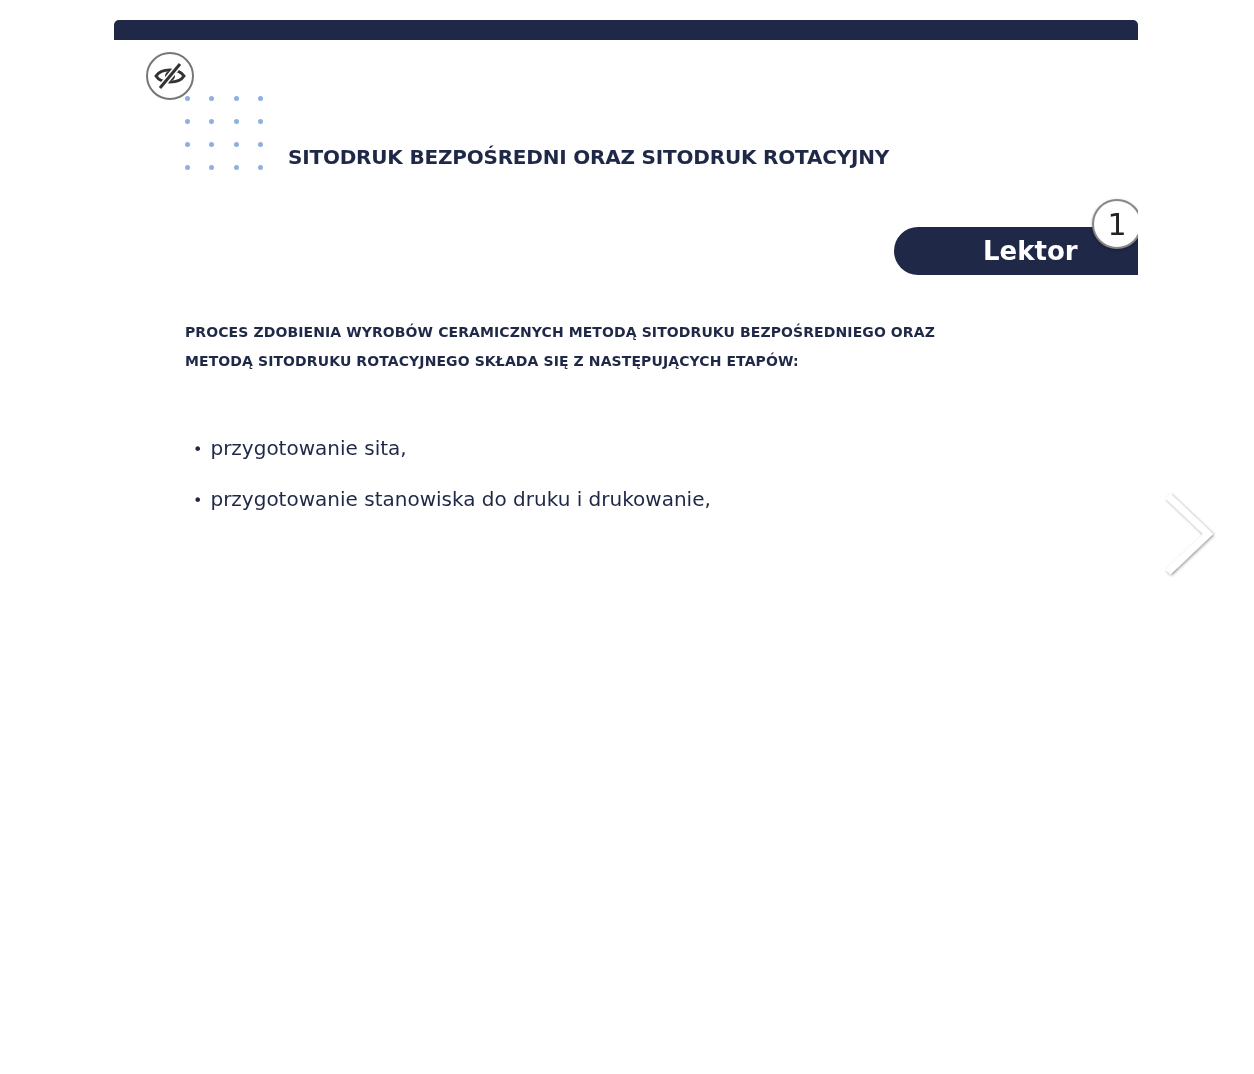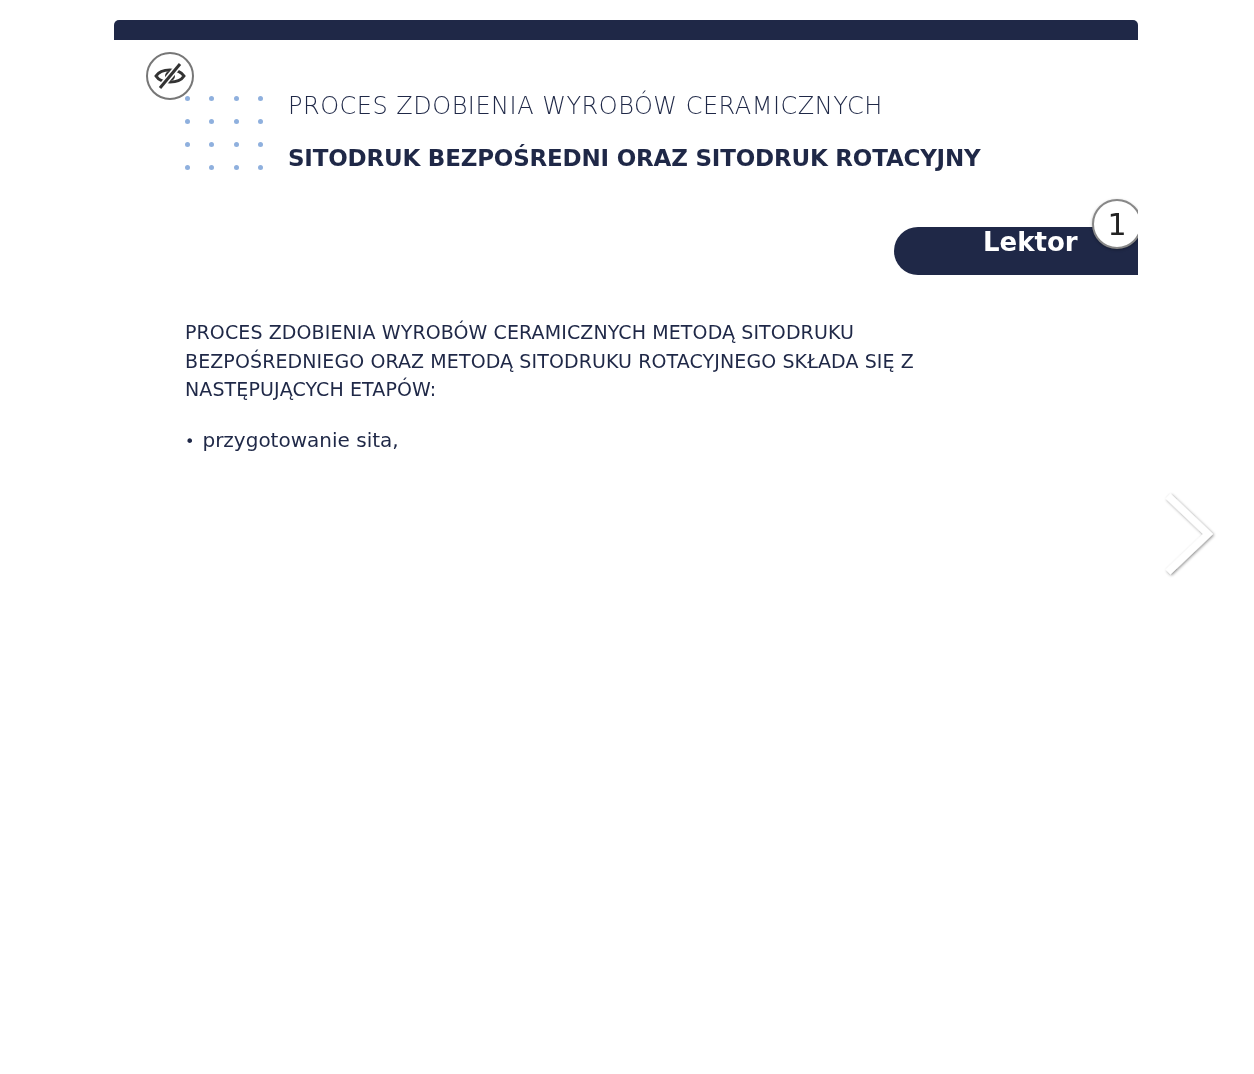--- a/index.html
+++ b/index.html
@@ -8,33 +8,33 @@
   .topbar { position: absolute; left: 114px; top: 20px; width: 1024px; height: 20px;
             background: #1f2847; border-radius: 5px 5px 0 0; }
   .stage { position: absolute; left: 114px; top: 40px; width: 1024px; height: 1000px; overflow: hidden; }
   .hide-btn { position: absolute; left: 32px; top: 12px; width: 48px; height: 48px;
               border: 2px solid #777; border-radius: 50%; background: #fff; box-sizing: border-box;
               display: flex; align-items: center; justify-content: center; z-index: 2; cursor: pointer; }
   .dots { position: absolute; left: 71px; top: 56px; width: 80px; height: 76px; }
   .dot { position: absolute; width: 5px; height: 5px; border-radius: 50%; background: #8fb0de; }
   .kicker { position: absolute; left: 174px; top: 52px; font-size: 24px; font-weight: 300;
             letter-spacing: 0.5px; color: #1f2847; white-space: nowrap; font-family: "DejaVu Sans", sans-serif; }
-  .title { position: absolute; left: 174px; top: 105px; font-size: 23px; font-weight: bold;
+  .title { position: absolute; left: 174px; top: 105px; font-size: 20px; font-weight: bold;
            color: #1f2847; white-space: nowrap; letter-spacing: -0.2px; }
   .lektor { position: absolute; left: 780px; top: 187px; width: 260px; height: 48px;
             background: #1f2847; border-radius: 24px 0 0 24px; color: #fff;
-            font-weight: bold; font-size: 26px; display: flex; align-items: flex-start; cursor: pointer; }
+            font-weight: bold; font-size: 26px; display: flex; align-items: center; cursor: pointer; }
   .lektor span { margin-left: 89px; }
   .badge { position: absolute; left: 978px; top: 159px; width: 50px; height: 50px;
            border-radius: 50%; background: #fff; border: 2px solid #888; box-sizing: border-box;
            display: flex; align-items: center; justify-content: center; font-size: 30px; color: #222;
            box-shadow: 0 1px 3px rgba(0,0,0,0.3); }
-  .lead { position: absolute; left: 71px; top: 278px; width: 800px; font-size: 19px; font-weight: normal;
+  .lead { position: absolute; left: 71px; top: 278px; width: 800px; font-size: 14px; font-weight: bold;
           line-height: 28.5px; color: #1f2847; letter-spacing: 0.1px; }
-  .list { position: absolute; left: 71px; top: 388px; margin: 0; padding: 0; list-style: none; }
+  .list { position: absolute; left: 71px; top: 388px; margin: 8px; padding: 0; list-style: none; }
   .list li { font-size: 20px; line-height: 24px; margin-bottom: 25px; color: #1f2847; white-space: nowrap; }
   .list li::before { content: "•"; margin-right: 8px; font-size: 16px; }
   .next { position: absolute; left: 1160px; top: 490px; width: 60px; height: 90px; cursor: pointer; }
 </style>
 </head>
 <body>
 
 <div class="topbar"></div>
 
 <div class="stage">
@@ -59,32 +59,32 @@
     <div class="dot" style="left:0;top:46px"></div>
       <div class="dot" style="left:24px;top:46px"></div>
       <div class="dot" style="left:49px;top:46px"></div>
       <div class="dot" style="left:73px;top:46px"></div>
     <div class="dot" style="left:0;top:69px"></div>
       <div class="dot" style="left:24px;top:69px"></div>
       <div class="dot" style="left:49px;top:69px"></div>
       <div class="dot" style="left:73px;top:69px"></div>
   </div>
 
-  <div class="kicker">PROCES ZDOBIENIA WYROBÓW CERAMICZNYCH</div>
   <div class="title">SITODRUK BEZPOŚREDNI ORAZ SITODRUK ROTACYJNY</div>
 
   <div class="lektor">
     <span>Lektor</span>
   </div>
   <div class="badge">1</div>
 
   <div class="lead">PROCES ZDOBIENIA WYROBÓW CERAMICZNYCH METODĄ SITODRUKU BEZPOŚREDNIEGO ORAZ METODĄ SITODRUKU ROTACYJNEGO SKŁADA SIĘ Z NASTĘPUJĄCYCH ETAPÓW:</div>
 
   <ul class="list">
     <li>przygotowanie sita,</li>
+    <li>przygotowanie stanowiska do druku i drukowanie,</li>
   </ul>
 </div>
 
 <div class="next">
   <svg width="60" height="90" viewBox="0 0 60 90">
     <defs>
       <filter id="sh" x="-30%" y="-30%" width="160%" height="160%">
         <feDropShadow dx="1" dy="1" stdDeviation="1.5" flood-color="#000" flood-opacity="0.45"></feDropShadow>
       </filter>
     </defs>

